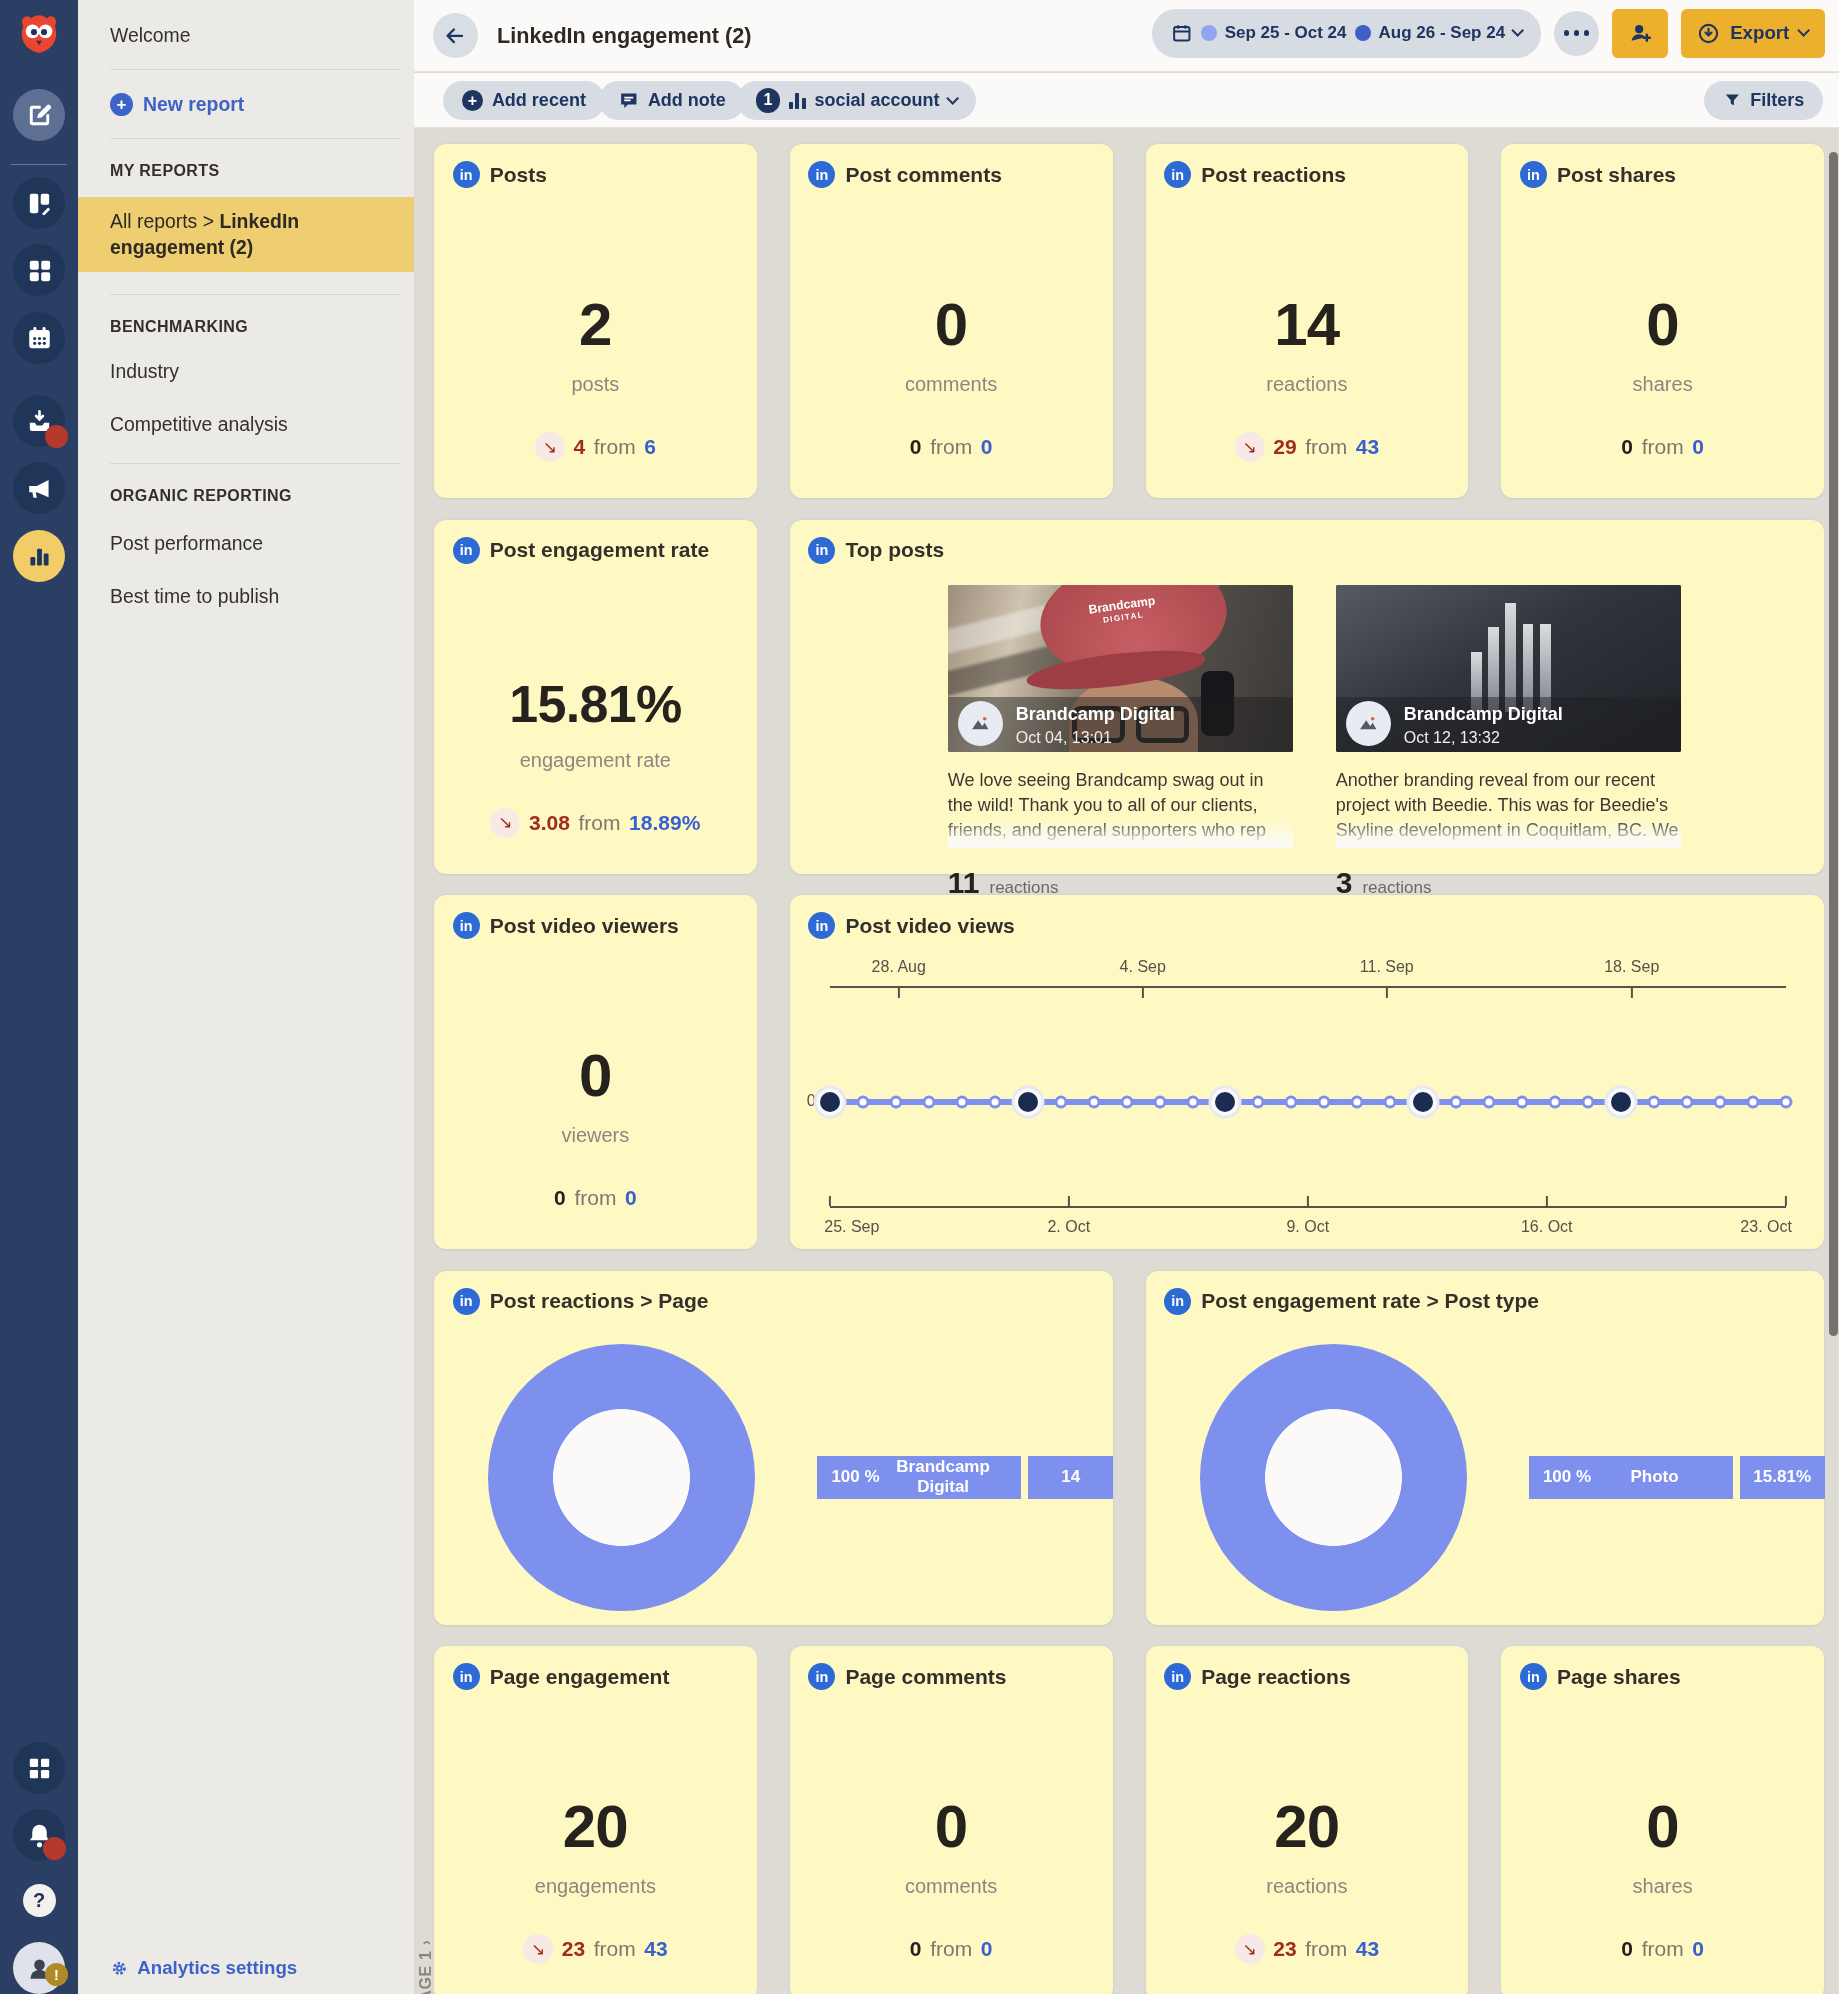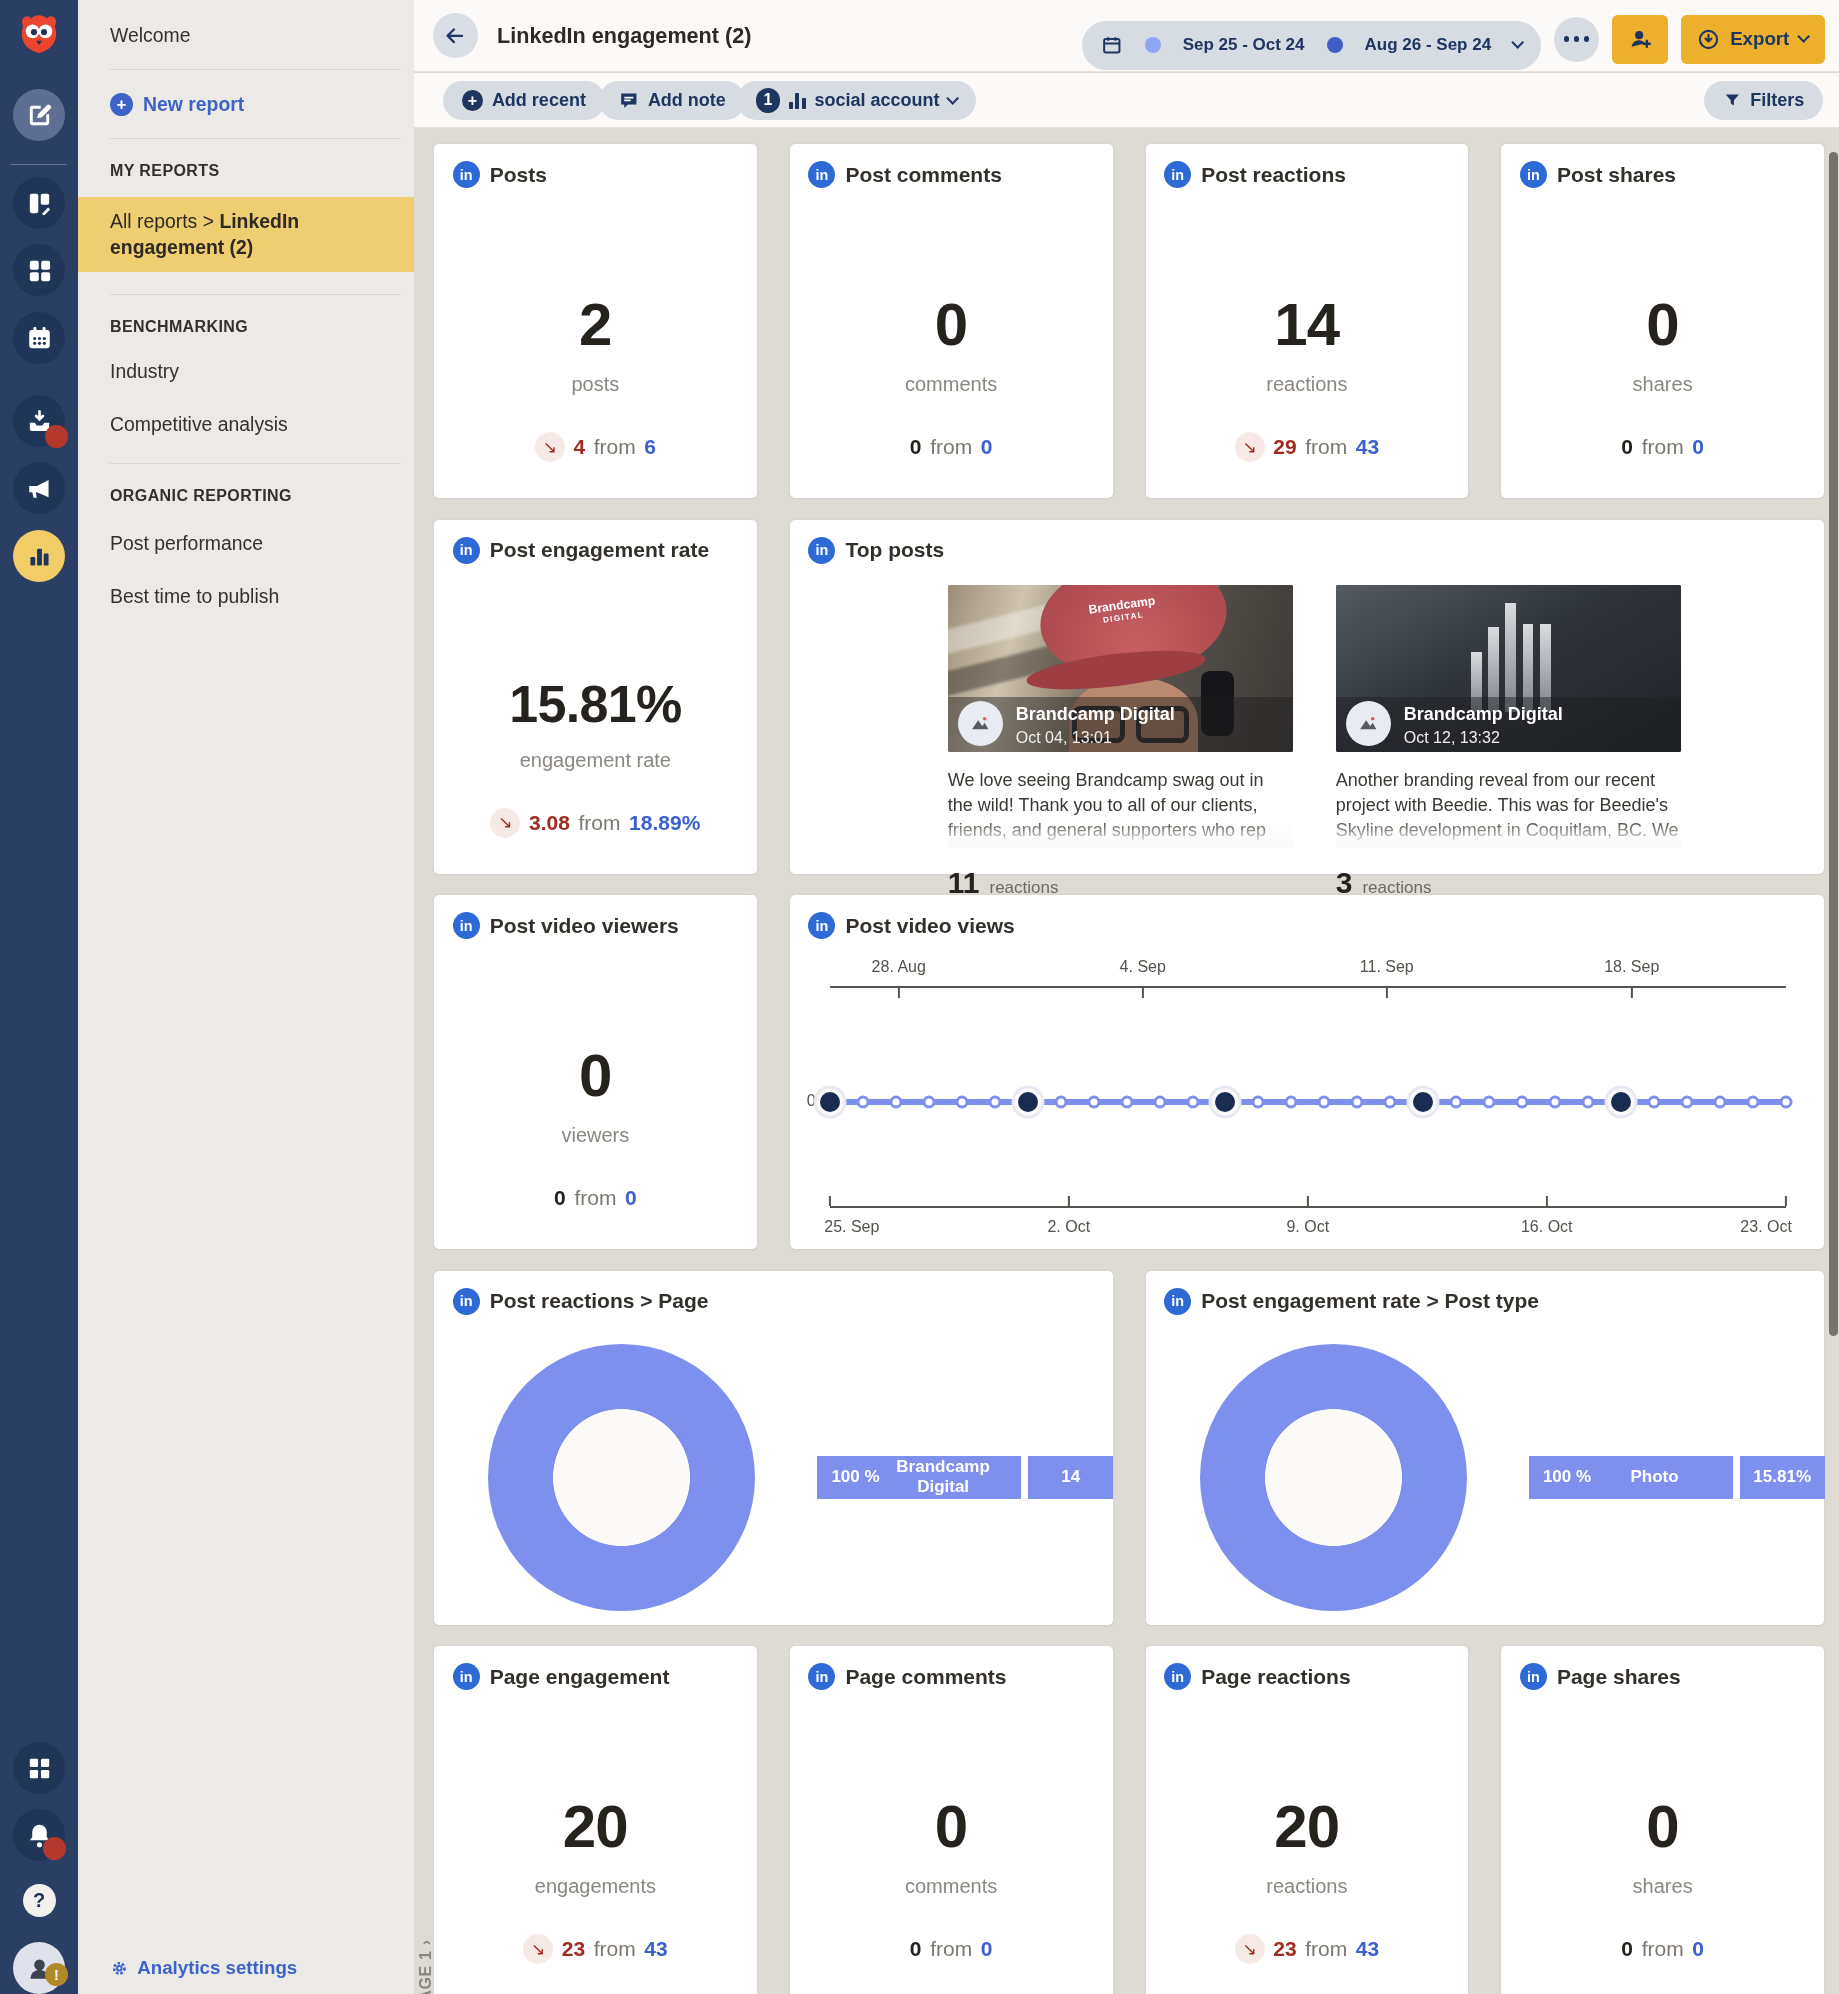--- a/index.html
+++ b/index.html
@@ -41,22 +41,22 @@
   .side-settings{position:absolute;left:32px;bottom:16px;display:flex;align-items:center;gap:8.6px;
     color:#3e63c8;font-weight:800;font-size:18.7px;cursor:pointer;}
 
   
   .main{position:absolute;left:414px;top:0;right:0;height:1995px;}
   .topbar{position:absolute;left:0;top:0;right:0;height:72px;background:#fbfaf8;border-bottom:1.4px solid #e7e4e0;}
   .back-btn{position:absolute;left:18.7px;top:13px;width:45px;height:45px;border-radius:50%;border:none;
     background:#d9dde4;cursor:pointer;display:flex;align-items:center;justify-content:center;}
   .page-title{position:absolute;left:83px;top:23px;font-size:21.6px;font-weight:800;color:#2d2a25;margin:0;}
   .topbar-right{position:absolute;right:14.4px;top:8.6px;display:flex;align-items:center;gap:13px;}
-  .date-pill{height:49px;border-radius:24.4px;background:#d7dbe2;display:flex;align-items:center;gap:22px;
-    padding:0 18.7px;cursor:pointer;margin-top:12px;}
+  .date-pill{height:49px;border-radius:24.4px;background:#d7dbe2;display:flex;align-items:center;gap:8px;
+    padding:0 18.7px;cursor:pointer;}
   .date-pill .dtxt{font-size:17px;font-weight:800;color:#1e3560;white-space:nowrap;}
   .dot{width:16px;height:16px;border-radius:50%;}
   .dot.light{background:#8fa5f2;} .dot.dark{background:#3f5ec6;}
   .chev{width:9.3px;height:9.3px;border-right:2.2px solid #1e3560;border-bottom:2.2px solid #1e3560;
     transform:rotate(45deg) translate(-1.4px,-1.4px);display:inline-block;}
   .ellipsis-btn{width:45px;height:45px;border-radius:50%;border:none;background:#d7dbe2;cursor:pointer;
     display:flex;align-items:center;justify-content:center;gap:4.3px;}
   .ellipsis-btn i{width:5.7px;height:5.7px;border-radius:50%;background:#1e3560;}
   .yellow-btn{height:49px;border:none;border-radius:5.7px;background:#edb02d;cursor:pointer;
     display:flex;align-items:center;justify-content:center;gap:10px;padding:0 16px;}
@@ -68,21 +68,21 @@
     display:flex;align-items:center;justify-content:center;}
   .minibars{display:flex;align-items:flex-end;gap:2.2px;height:17px;}
   .minibars i{width:4.3px;background:#1e3560;border-radius:0.7px;}
   .plus-solid{width:21.6px;height:21.6px;border-radius:50%;background:#1e3560;color:#fff;display:flex;
     align-items:center;justify-content:center;font-size:16px;font-weight:800;line-height:1;}
 
   
   .canvas{position:absolute;left:0;top:128px;right:0;bottom:0;background:#dedbd5;overflow:hidden;}
   .grid{position:absolute;left:20px;top:16px;width:1390px;display:grid;
     grid-template-columns:repeat(4,1fr);grid-auto-rows:354px;gap:21.6px 33px;}
-  .card{position:relative;background:#ffffff;border-radius:5px;box-shadow:0 0.7px 2.2px rgba(60,55,45,.10);}
+  .card{position:relative;background:#fef9c3;border-radius:12px;box-shadow:0 0.7px 2.2px rgba(60,55,45,.10);}
   .span2{grid-column:span 2;} .span3{grid-column:span 3;}
   .card-head{position:absolute;top:17px;left:18.7px;display:flex;align-items:center;gap:10px;}
   .li-badge{width:27px;height:27px;border-radius:50%;background:#2e6ad5;color:#fff;font-weight:800;
     font-size:14.4px;display:flex;align-items:center;justify-content:center;flex:none;}
   .card-title{font-size:21px;font-weight:800;color:#33302b;margin:0;}
 
   .metric-num{position:absolute;top:151px;left:0;width:100%;text-align:center;font-size:60px;
     font-weight:800;color:#26231e;line-height:1;letter-spacing:-0.7px;}
   .metric-num.small{font-size:52px;top:158px;}
   .metric-unit{position:absolute;top:229px;left:0;width:100%;text-align:center;font-size:20px;color:#8b8780;}

